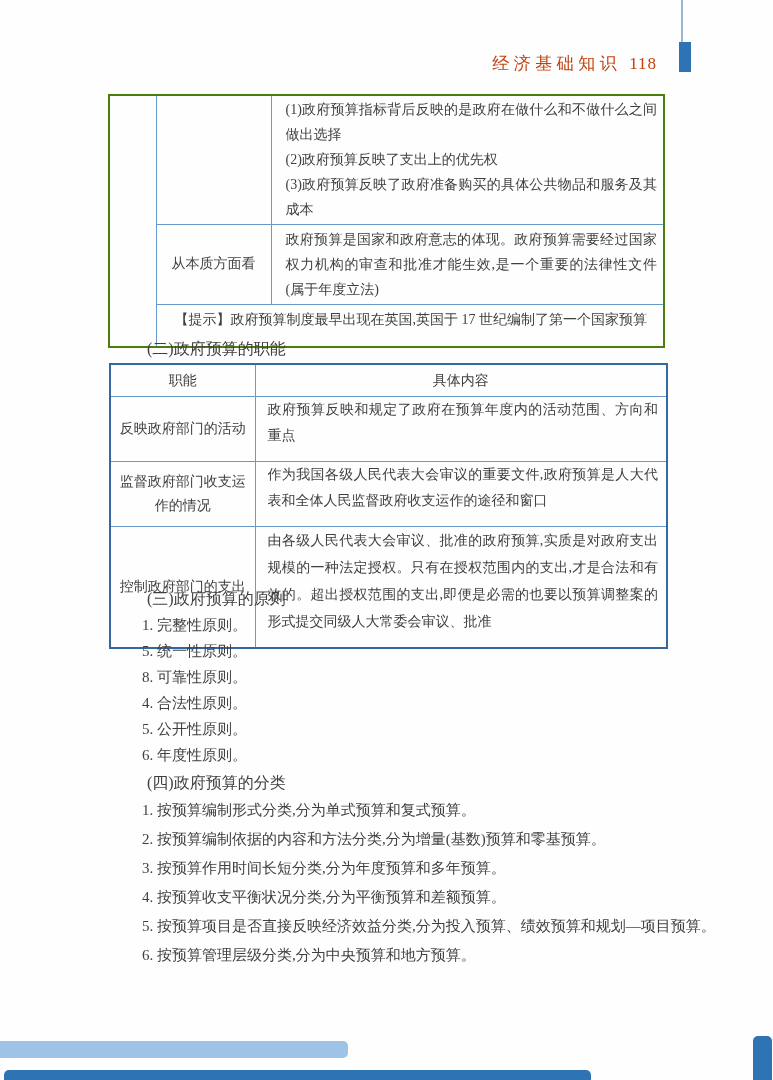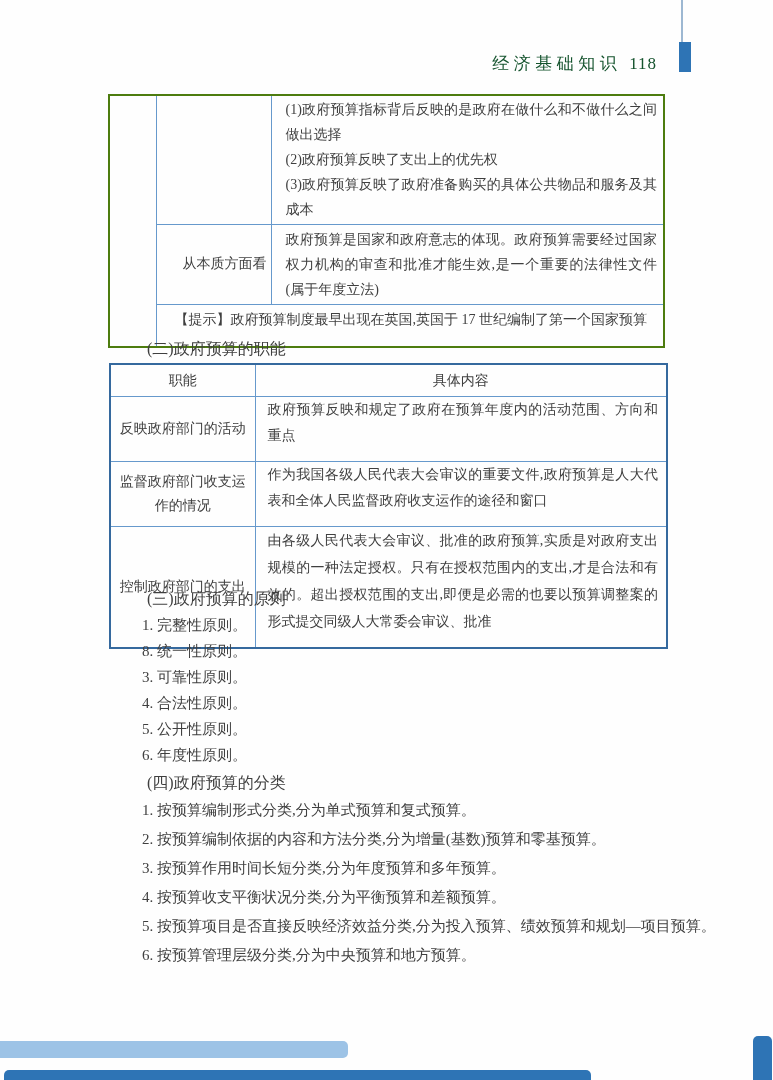--- a/index.html
+++ b/index.html
@@ -7,38 +7,38 @@
     position:relative;
     width:773px;height:1080px;
     background:#fefefe;
     overflow:hidden;
     font-family:"Liberation Serif","DejaVu Serif",serif;
     color:#3f3f3f;
   }
   
   .header{
     position:absolute;top:54px;right:116px;
-    color:#14532d;font-size:17px;line-height:20px;
+    color:#c2410c;font-size:17px;line-height:20px;
     white-space:nowrap;
   }
   .header .title{letter-spacing:4.5px;margin-right:8px;}
   .header .pagenum{letter-spacing:1px;}
   .top-line{position:absolute;left:681px;top:0;width:2px;height:42px;background:#9db8d2;}
   .top-rect{position:absolute;left:679px;top:42px;width:12px;height:30px;background:#2e74b5;}
 
   
   table{border-collapse:collapse;table-layout:fixed;position:absolute;}
   table.t1{left:108px;top:94px;width:555px;border:2px solid #4d7c0f;}
   table.t2{left:109px;top:363px;width:557px;border:2px solid #35699e;}
   td{border:1px solid #6699cc;vertical-align:middle;font-size:14px;overflow:hidden;}
   .t1 .r1{height:129px;}
   .t1 .r2{height:80px;}
   .t1 .r3{height:29px;}
   .t1 td.content{text-align:justify;padding:0 6px 0 14px;line-height:25px;}
-  .t1 td.label-cell{text-align:right;line-height:22px;padding:0 4px;}
+  .t1 td.label-cell{text-align:center;line-height:22px;padding:0 4px;}
   .t1 td.note-cell{padding:0 8px 12px 18px;line-height:29px;margin-left:44px;}
   .t1 p{margin:0;}
   .t2 .rh{height:29px;}
   .t2 .ra{height:29px;}
   .t2 .rb{height:53px;}
   .t2 .rc{height:108px;}
   .t2 td.head{text-align:center;line-height:29px;}
   .t2 td.label-cell{text-align:center;line-height:24px;padding:0 4px;}
   .t2 td.content{text-align:justify;padding:0 8px 12px 12px;line-height:26px;}
   .t2 .rc td.content{line-height:27px;}
@@ -121,22 +121,22 @@
     <tr class="rc">
       <td class="label-cell">控制政府部门的支出</td>
       <td class="content">由各级人民代表大会审议、批准的政府预算,实质是对政府支出规模的一种法定授权。只有在授权范围内的支出,才是合法和有效的。超出授权范围的支出,即便是必需的也要以预算调整案的形式提交同级人大常委会审议、批准</td>
     </tr>
   </tbody>
     </table>
 
   <div class="lists">
     <div class="h">(三)政府预算的原则</div>
     <div class="li">1. 完整性原则。</div>
-    <div class="li">8. 统一性原则。</div>
-    <div class="li">3. 可靠性原则。</div>
+    <div class="li">5. 统一性原则。</div>
+    <div class="li">8. 可靠性原则。</div>
     <div class="li">4. 合法性原则。</div>
     <div class="li">5. 公开性原则。</div>
     <div class="li">6. 年度性原则。</div>
     <div class="h h4">(四)政府预算的分类</div>
     <div class="li cls">1. 按预算编制形式分类,分为单式预算和复式预算。</div>
     <div class="li cls">2. 按预算编制依据的内容和方法分类,分为增量(基数)预算和零基预算。</div>
     <div class="li cls">3. 按预算作用时间长短分类,分为年度预算和多年预算。</div>
     <div class="li cls">4. 按预算收支平衡状况分类,分为平衡预算和差额预算。</div>
     <div class="li cls">5. 按预算项目是否直接反映经济效益分类,分为投入预算、绩效预算和规划—项目预算。</div>
     <div class="li cls">6. 按预算管理层级分类,分为中央预算和地方预算。</div>

